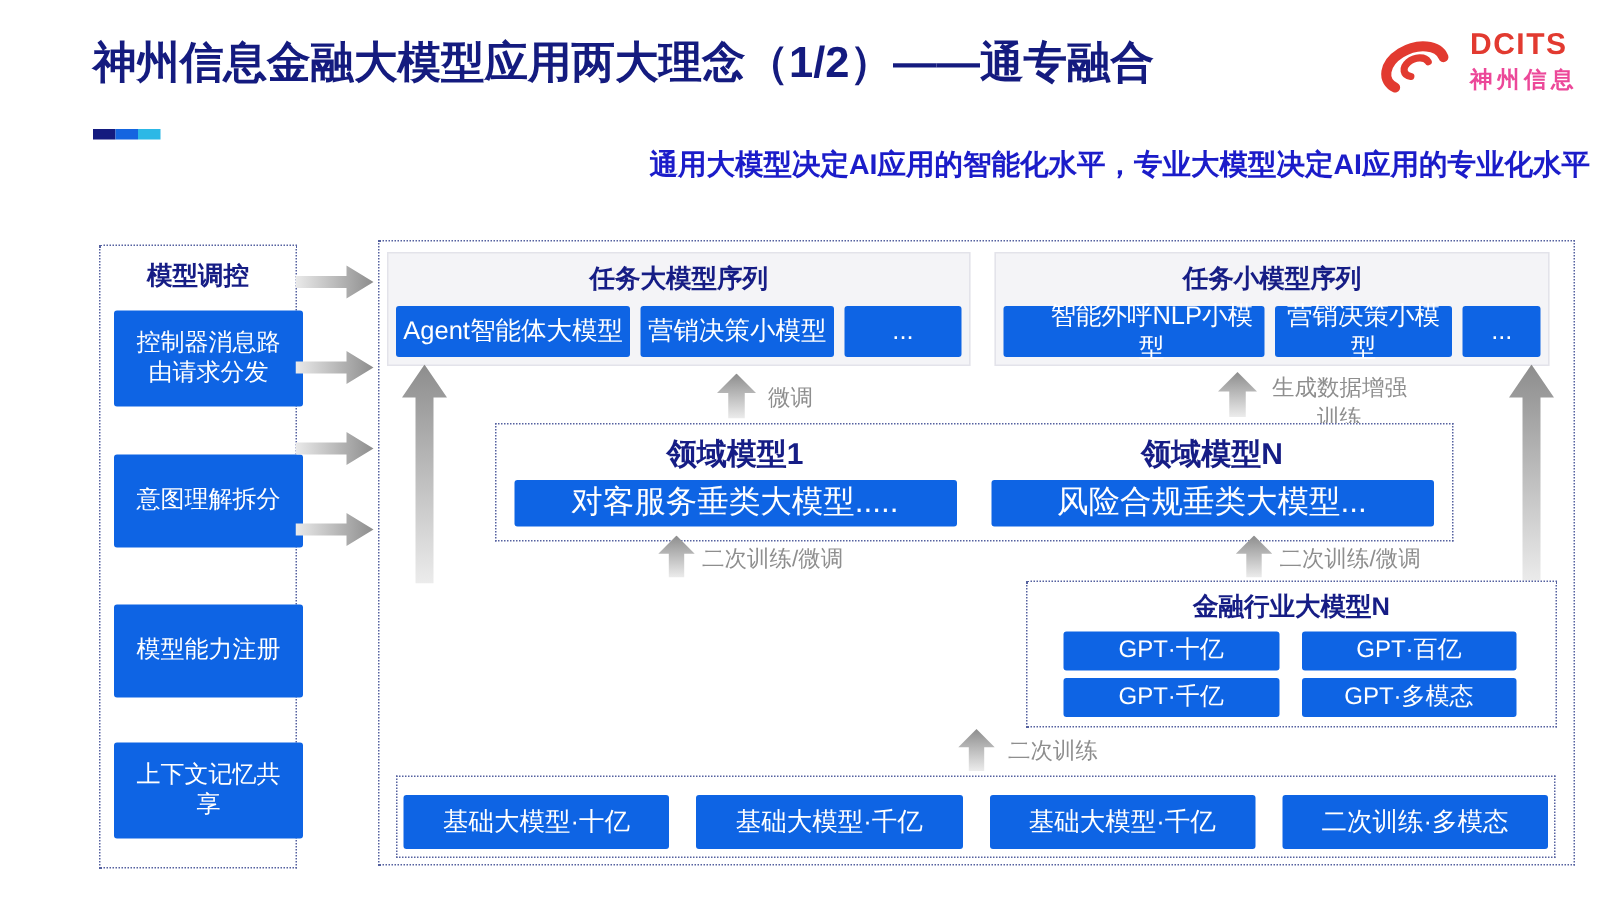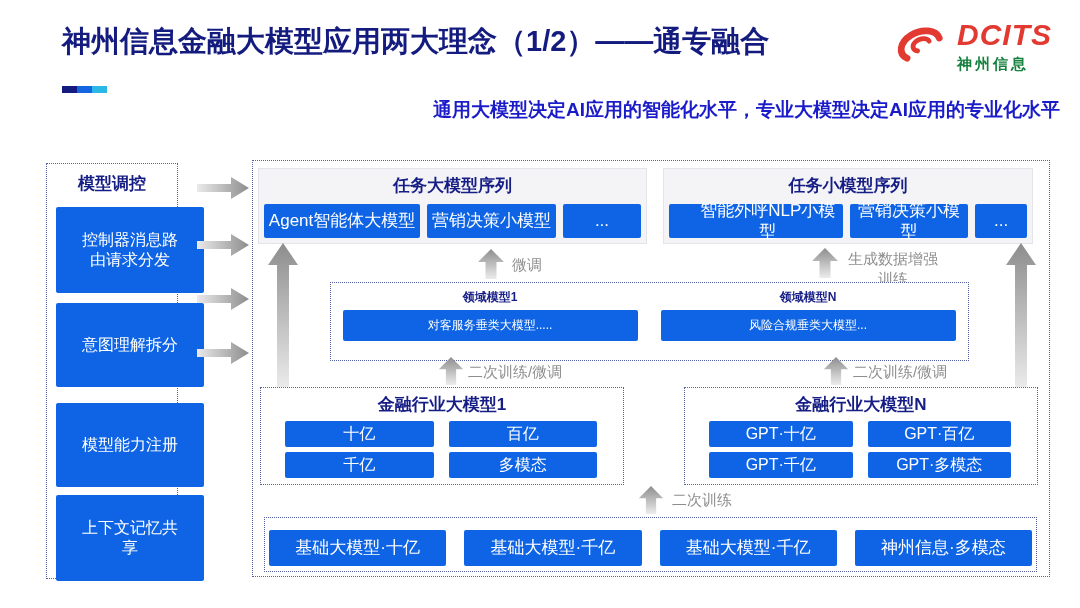--- a/index.html
+++ b/index.html
@@ -15,36 +15,36 @@
   .accent{position:absolute;left:62px;top:86px;display:flex;}
   .accent span{width:15px;height:7px;display:block;}
   .accent .a1{background:var(--accent-1);} .accent .a2{background:var(--accent-2);} .accent .a3{background:var(--accent-3);}
   .subtitle{
     position:absolute;left:20px;top:97px;width:1040px;text-align:right;
     font-size:19px;font-weight:700;color:var(--subtitle-blue);
   }
   .logo{position:absolute;right:28px;top:20px;display:flex;align-items:flex-start;}
   .logo-swirl{width:58px;height:48px;margin-right:6px;}
   .logo-text{display:flex;flex-direction:column;line-height:1;}
-  .logo-brand{font-size:30px;font-weight:700;font-style:italic;color:var(--logo-red);letter-spacing:1px;}
-  .logo-cn{font-size:15px;font-weight:700;color:#15803d;letter-spacing:3px;margin-top:6px;}
+  .logo-brand{font-size:20px;font-weight:700;color:var(--logo-red);letter-spacing:1px;}
+  .logo-cn{font-size:15px;font-weight:700;color:#ec4899;letter-spacing:3px;margin-top:6px;}
 
   
   .bluebox{
     background:var(--box-blue);color:#fff;border-radius:2px;
     display:flex;align-items:center;justify-content:center;text-align:center;line-height:1.25;
   }
   .grouptitle{font-weight:700;color:var(--header-navy);text-align:center;}
   .dotted{border:1px dotted var(--dotted-border);background:#fff;}
   .arrowlabel{position:absolute;font-size:15px;font-weight:400;color:var(--label-gray);white-space:nowrap;}
 
   
-  .sidebar{position:absolute;left:46px;top:163px;width:130px;height:414px;}
+  .sidebar{position:absolute;left:66px;top:163px;width:130px;height:414px;}
   .sidebar .grouptitle{position:absolute;left:0;right:0;top:8px;font-size:17px;}
-  .sb-item{position:absolute;left:9px;width:110px;font-size:16px;padding:19px;}
+  .sb-item{position:absolute;left:9px;width:110px;font-size:16px;padding:8px;}
   .sb-0{top:43px;height:48px;} .sb-1{top:139px;height:46px;}
   .sb-2{top:239px;height:46px;} .sb-3{top:331px;height:48px;}
 
   .side-arrow{position:absolute;left:197px;width:54px;height:28px;}
   .sa-0{top:174px;} .sa-1{top:231px;} .sa-2{top:285px;} .sa-3{top:339px;}
 
   
   .outerbox{position:absolute;left:252px;top:160px;width:796px;height:415px;border:1px dotted var(--dotted-border);}
 
   .taskgroup{position:absolute;top:168px;height:74px;background:#f4f4f7;border:1px solid #e3e3ea;}
@@ -55,22 +55,22 @@
   .taskrow .bluebox{font-size:17px;}
   .tg-large .t0{flex:2;} .tg-large .t1{flex:1.65;} .tg-large .t2{flex:1;}
   .tg-small .t0{flex:2.9;padding-left:24px;} .tg-small .t1{flex:2.3;} .tg-small .t2{flex:1;}
 
   .up-sm{position:absolute;width:26px;height:30px;}
   .up-tall{position:absolute;width:30px;height:146px;top:243px;}
 
   .domainbox{position:absolute;left:330px;top:282px;width:637px;height:77px;}
   .domaincol{position:absolute;top:0;height:100%;}
   .dc-1{left:0;width:318px;} .dc-n{left:318px;width:318px;}
-  .domaincol .grouptitle{margin-top:6px;font-size:12px;}
-  .domaincol .bluebox{width:295px;height:31px;margin:4px auto 0 auto;font-size:12px;}
+  .domaincol .grouptitle{margin-top:6px;font-size:20px;}
+  .domaincol .bluebox{width:295px;height:31px;margin:4px auto 0 auto;font-size:21px;}
 
   .industry{position:absolute;top:387px;height:96px;}
   .ind-1{left:260px;width:362px;} .ind-n{left:684px;width:352px;}
   .industry .grouptitle{margin-top:5px;font-size:17px;}
   .indgrid{
     position:absolute;left:24px;right:26px;top:33px;
     display:grid;grid-template-columns:1fr 1fr;column-gap:15px;row-gap:5px;
   }
   .indgrid .bluebox{height:26px;font-size:16px;}
 
@@ -191,29 +191,20 @@
   <svg class="up-sm" style="left:438px;top:357px;height:28px" viewBox="0 0 26 30">
       <polygon points="13,0 26,13 18.5,13 18.5,30 7.5,30 7.5,13 0,13" fill="url(#gradUp)"></polygon>
     </svg>
   <div class="arrowlabel" style="left:468px;top:363px">二次训练/微调</div>
 
   <svg class="up-sm" style="left:823px;top:357px;height:28px" viewBox="0 0 26 30">
       <polygon points="13,0 26,13 18.5,13 18.5,30 7.5,30 7.5,13 0,13" fill="url(#gradUp)"></polygon>
     </svg>
   <div class="arrowlabel" style="left:853px;top:363px">二次训练/微调</div>
 
-  <div class="industry ind-1 dotted">
-    <div class="grouptitle">金融行业大模型1</div>
-    <div class="indgrid">
-      <div class="bluebox">十亿</div>
-      <div class="bluebox">百亿</div>
-      <div class="bluebox">千亿</div>
-      <div class="bluebox">多模态</div>
-    </div>
-  </div>
 
   <div class="industry ind-n dotted">
     <div class="grouptitle">金融行业大模型N</div>
     <div class="indgrid">
       <div class="bluebox">GPT·十亿</div>
       <div class="bluebox">GPT·百亿</div>
       <div class="bluebox">GPT·千亿</div>
       <div class="bluebox">GPT·多模态</div>
     </div>
   </div>
@@ -221,17 +212,17 @@
   <svg class="up-sm" style="left:638px;top:486px;height:28px" viewBox="0 0 26 30">
       <polygon points="13,0 26,13 18.5,13 18.5,30 7.5,30 7.5,13 0,13" fill="url(#gradUp)"></polygon>
     </svg>
   <div class="arrowlabel" style="left:672px;top:491px">二次训练</div>
 
   <div class="basebox dotted">
     <div class="baserow">
       <div class="bluebox">基础大模型·十亿</div>
       <div class="bluebox">基础大模型·千亿</div>
       <div class="bluebox">基础大模型·千亿</div>
-      <div class="bluebox">神州信息·多模态</div>
+      <div class="bluebox">二次训练·多模态</div>
     </div>
   </div>
 
 </div>
 
 </body></html>

